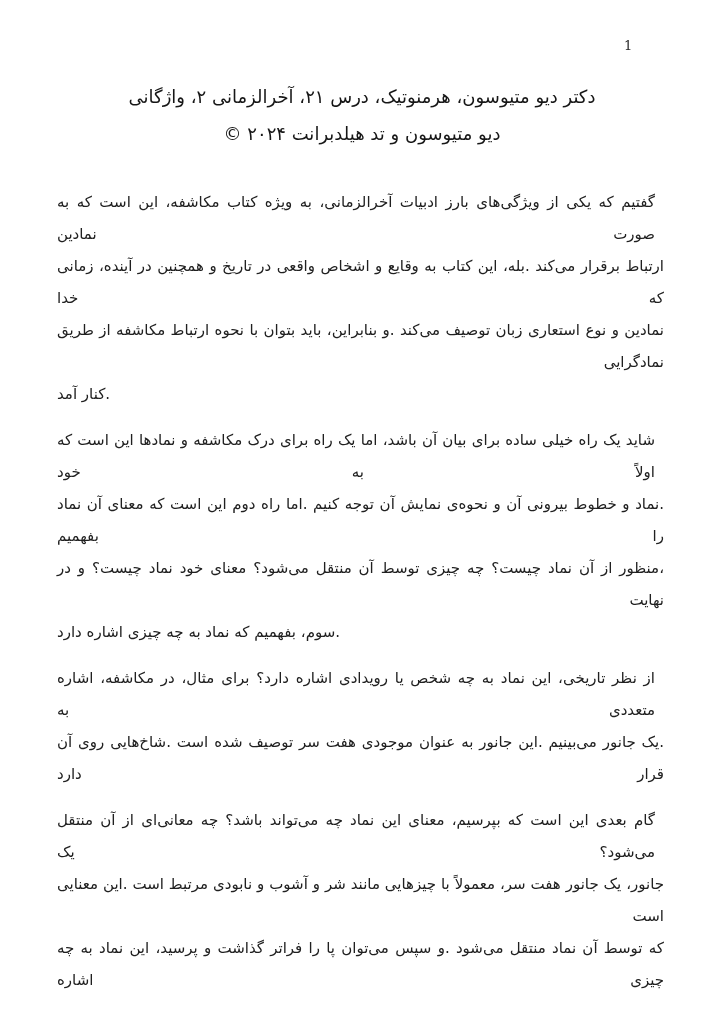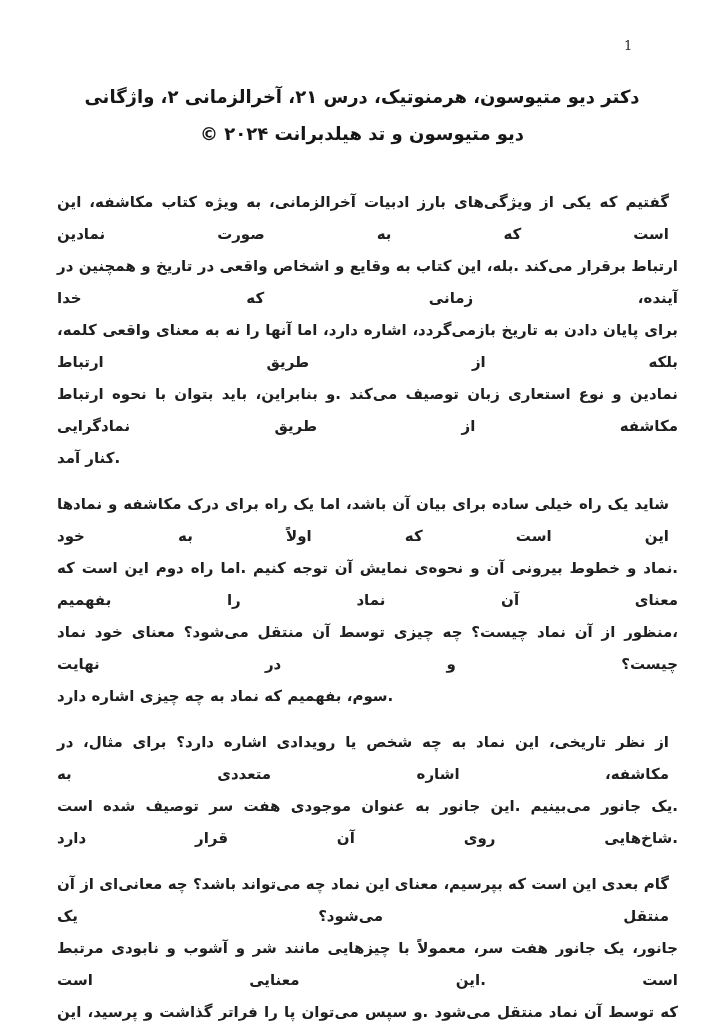--- a/index.html
+++ b/index.html
@@ -17,30 +17,30 @@
     top: 38px;
     left: 624px;
     font-size: 13px;
     font-family: "DejaVu Serif", serif;
     color: #2a2a2a;
   }
   .title-block {
     padding-top: 78px;
     text-align: center;
     direction: rtl;
-    font-weight: bold;
+    font-weight: normal;
     font-size: 18px;
     line-height: 37px;
     color: #161616;
   }
   .content {
     margin: 34px 46px 0 57px; 
     direction: rtl;
   }
-  .para { margin: 0 0 14px 0; font-weight: bold; }
+  .para { margin: 0 14px 14px 0; }
   .line {
     direction: rtl;
     font-size: 15px;
     line-height: 32px;
     text-align: justify;
     text-align-last: justify;
     color: #202020;
     white-space: normal;
   }
   .line.last {
@@ -55,21 +55,20 @@
 <div class="page" style="background: rgb(255, 255, 255); color: rgb(32, 32, 32);">
   <div class="page-number">1</div>
   <div class="title-block">
     <div>دکتر دیو متیوسون، هرمنوتیک، درس ۲۱، آخرالزمانی ۲، واژگانی</div>
     <div>دیو متیوسون و تد هیلدبرانت ۲۰۲۴ ©</div>
   </div>
   <div class="content" id="doc-body">
       <div class="para">
         <div class="line first">گفتیم که یکی از ویژگی‌های بارز ادبیات آخرالزمانی، به ویژه کتاب مکاشفه، این است که به صورت نمادین</div>
         <div class="line">ارتباط برقرار می‌کند .بله، این کتاب به وقایع و اشخاص واقعی در تاریخ و همچنین در آینده، زمانی که خدا</div>
-        <div class="line">برای پایان دادن به تاریخ بازمی‌گردد، اشاره دارد، اما آنها را نه به معنای واقعی کلمه، بلکه از طریق ارتباط</div>
         <div class="line">نمادین و نوع استعاری زبان توصیف می‌کند .و بنابراین، باید بتوان با نحوه ارتباط مکاشفه از طریق نمادگرایی</div>
         <div class="line last">.کنار آمد</div>
       </div>
       <div class="para">
         <div class="line first">شاید یک راه خیلی ساده برای بیان آن باشد، اما یک راه برای درک مکاشفه و نمادها این است که اولاً به خود</div>
         <div class="line">.نماد و خطوط بیرونی آن و نحوه‌ی نمایش آن توجه کنیم .اما راه دوم این است که معنای آن نماد را بفهمیم</div>
         <div class="line">،منظور از آن نماد چیست؟ چه چیزی توسط آن منتقل می‌شود؟ معنای خود نماد چیست؟ و در نهایت</div>
         <div class="line last">.سوم، بفهمیم که نماد به چه چیزی اشاره دارد</div>
       </div>
       <div class="para">

